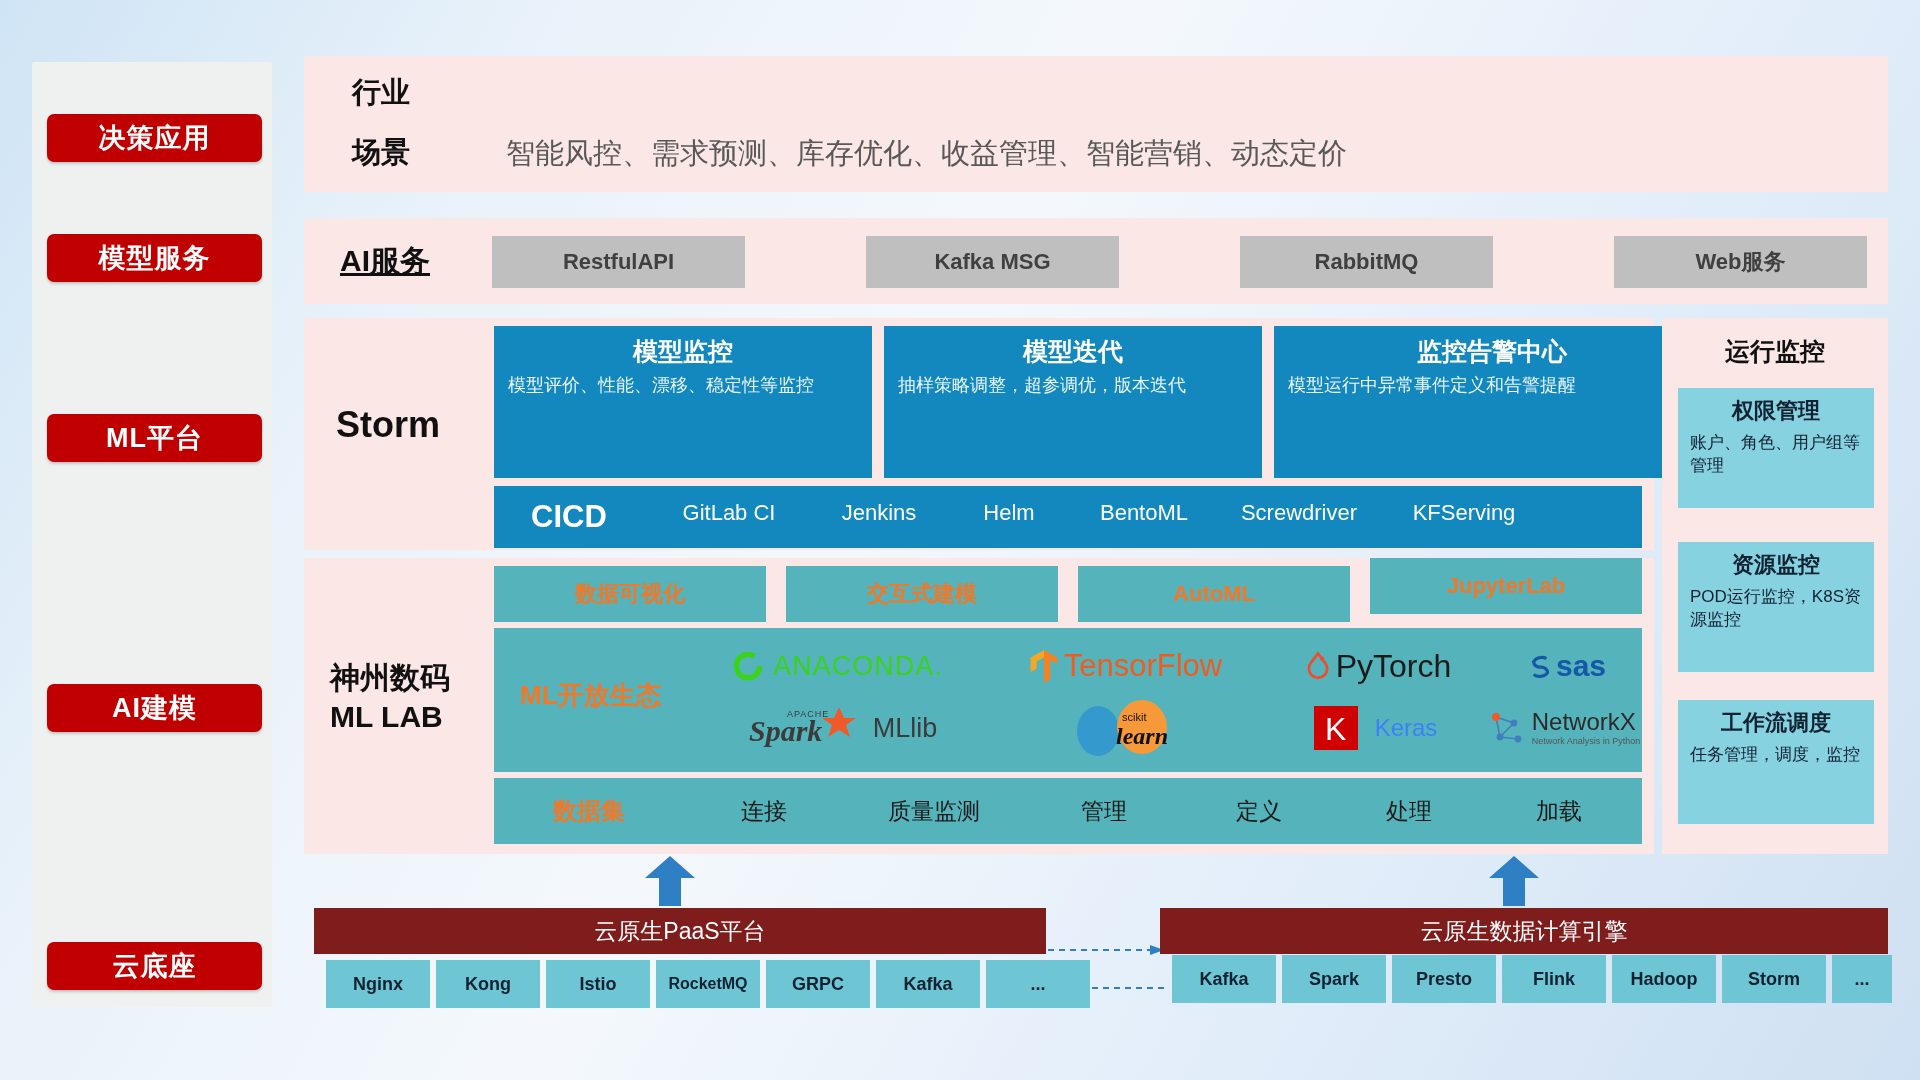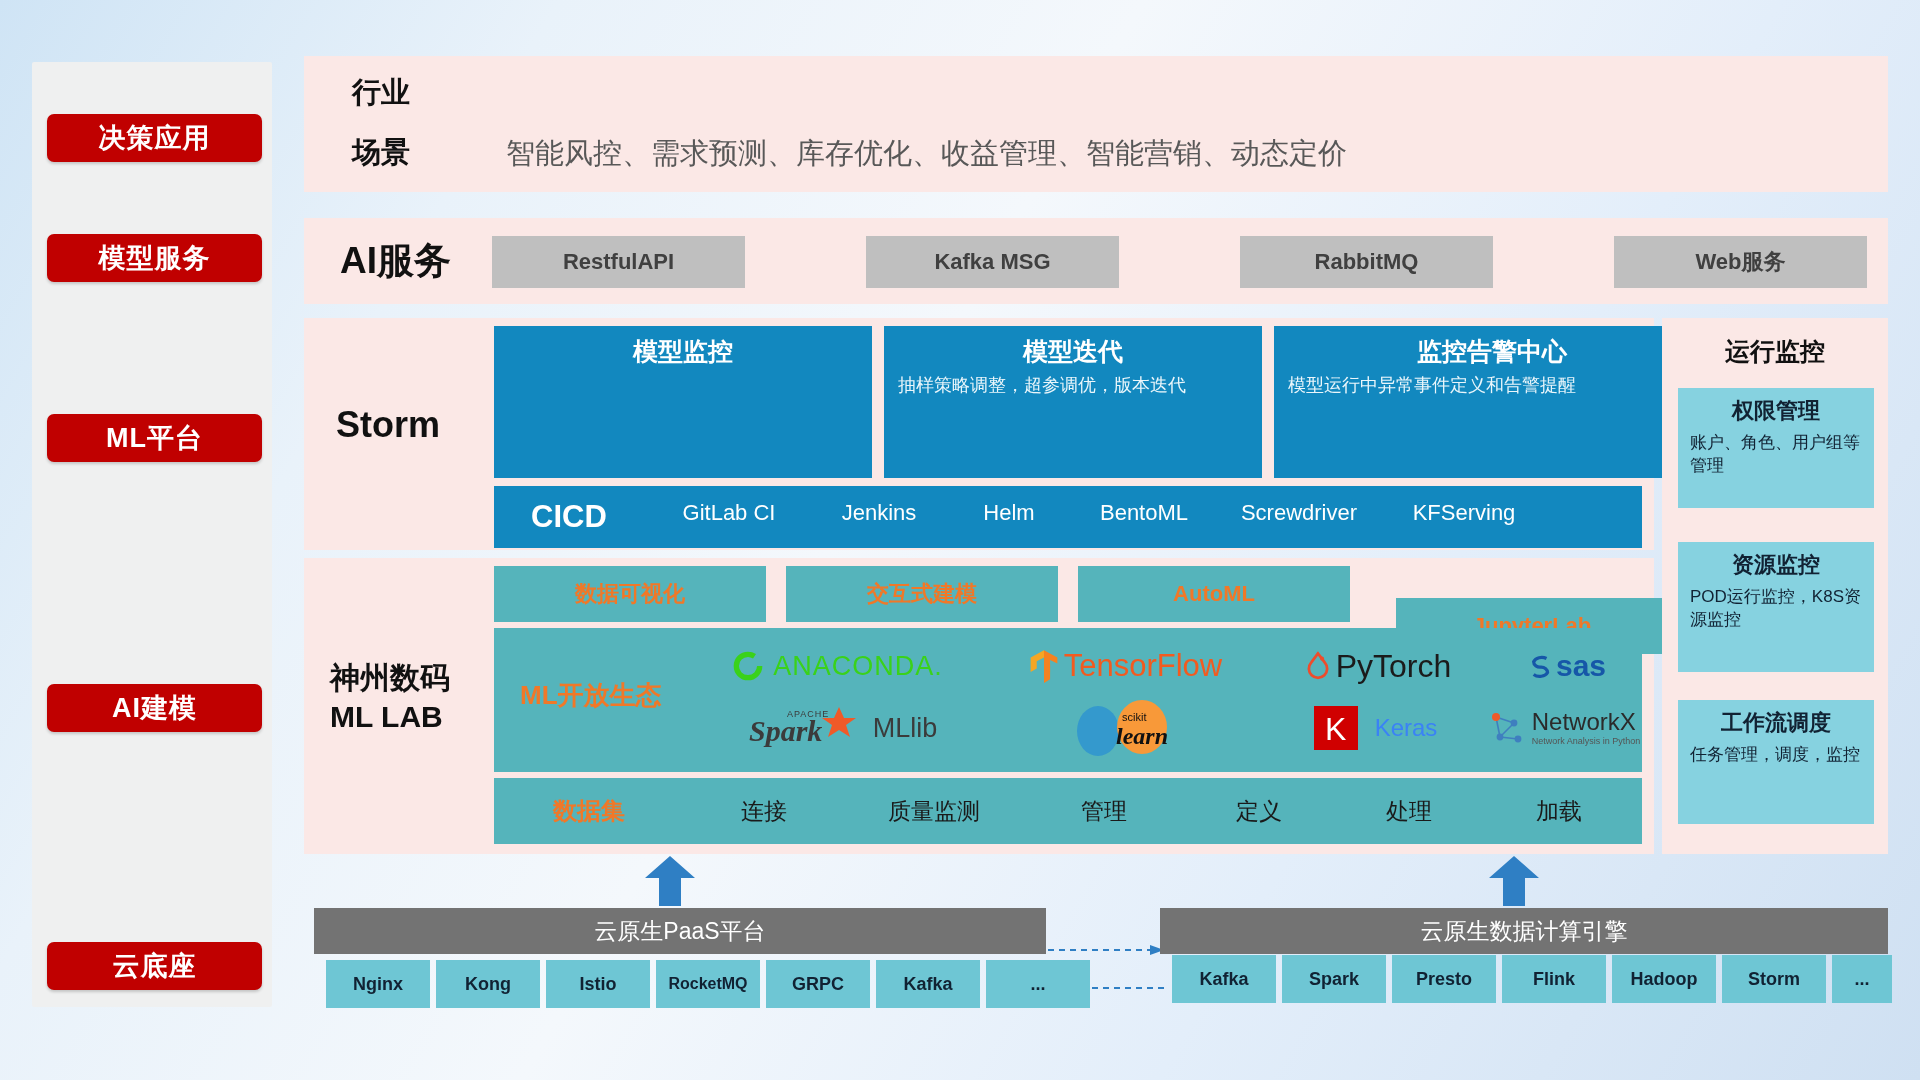--- a/index.html
+++ b/index.html
@@ -81,21 +81,21 @@
     display:flex;align-items:center;justify-content:center;
   }
   .mon-card{
     position:absolute;background:#86d2e0;box-sizing:border-box;padding:8px 12px;
   }
   .mon-card .mt{font-size:22px;font-weight:bold;color:#123;text-align:center;}
   .mon-card .md{font-size:17px;color:#123;line-height:1.35;margin-top:6px;}
 
   
   .cloud-bar{
-    position:absolute;background:#737373;color:#fff;
+    position:absolute;background:#7f1d1d;color:#fff;
     font-size:23px;display:flex;align-items:center;justify-content:center;
   }
   .leaf{
     position:absolute;background:#6ec6d4;color:#123;
     font-size:18px;font-weight:bold;text-align:center;
     display:flex;align-items:center;justify-content:center;
     line-height:1.15;box-sizing:border-box;padding:2px;
   }
   .arrow-up{position:absolute;}
   .dashed{position:absolute;}
@@ -116,32 +116,33 @@
   </div>
 
   <div class="band pink" style="left:304px;top:56px;width:1584px;height:136px;"></div>
 
   <div class="row-label" style="left:352px;top:72px;width:110px;height:42px;font-size:29px;">行业</div>
 
   <div class="row-label" style="left:352px;top:132px;width:110px;height:42px;font-size:29px;">场景</div>
   <div style="position:absolute;left:506px;top:132px;width:1340px;height:44px;color:#585858;font-size:29px;display:flex;align-items:center;">智能风控、需求预测、库存优化、收益管理、智能营销、动态定价</div>
 
   <div class="band pink" style="left:304px;top:218px;width:1584px;height:86px;"></div>
-  <div class="row-label" style="left:340px;top:238px;width:150px;height:46px;font-size:37px;">AI服务</div>
+  <div class="row-label" style="left:340px;top:238px;width:150px;height:46px;font-size:30px;text-decoration:underline;">AI服务</div>
 
   <div class="pill-grey" style="left:492px;top:236px;width:253px;height:52px;">RestfulAPI</div>
   <div class="pill-grey" style="left:866px;top:236px;width:253px;height:52px;">Kafka MSG</div>
   <div class="pill-grey" style="left:1240px;top:236px;width:253px;height:52px;">RabbitMQ</div>
   <div class="pill-grey" style="left:1614px;top:236px;width:253px;height:52px;">Web服务</div>
 
   <div class="band pink" style="left:304px;top:318px;width:1350px;height:232px;"></div>
   <div class="row-label" style="left:336px;top:400px;width:170px;height:50px;font-size:36px;">Storm</div>
 
   <div class="mlops-card" style="left:494px;top:326px;width:378px;height:152px;">
     <div class="t">模型监控</div>
+    <div class="d">模型评价、性能、漂移、稳定性等监控</div>
   </div>
   <div class="mlops-card" style="left:884px;top:326px;width:378px;height:152px;">
     <div class="t">模型迭代</div>
     <div class="d">抽样策略调整，超参调优，版本迭代</div>
   </div>
   <div class="mlops-card" style="left:1274px;top:326px;width:436px;height:152px;">
     <div class="t">监控告警中心</div>
     <div class="d">模型运行中异常事件定义和告警提醒</div>
   </div>
 
@@ -158,21 +159,21 @@
   <div class="band pink" style="left:304px;top:558px;width:1350px;height:296px;"></div>
 
   <div style="position:absolute;left:330px;top:658px;width:180px;color:#111;font-weight:bold;font-size:30px;line-height:1.3;">
     <div>神州数码</div>
     <div>ML LAB</div>
   </div>
 
   <div class="teal-tab" style="left:494px;top:566px;width:272px;height:56px;">数据可视化</div>
   <div class="teal-tab" style="left:786px;top:566px;width:272px;height:56px;">交互式建模</div>
   <div class="teal-tab" style="left:1078px;top:566px;width:272px;height:56px;">AutoML</div>
-  <div class="teal-tab" style="left:1370px;top:598px;width:272px;height:56px;margin-left:26px;">JupyterLab</div>
+  <div class="teal-tab" style="left:1370px;top:558px;width:272px;height:56px;">JupyterLab</div>
 
   <div class="teal" style="left:494px;top:628px;width:1148px;height:144px;"></div>
   <div class="eco-label" style="left:520px;top:670px;width:190px;height:50px;">ML开放生态</div>
 
   <div class="logo-cell" style="left:1000px;top:640px;width:250px;height:52px;">
     <svg width="32" height="34" viewBox="0 0 24 28">
       <polygon points="12,1 23,7 23,12 17,9 17,25 12,28" fill="#f58220"></polygon>
       <polygon points="12,1 1,7 1,19 6,16 6,10 12,7" fill="#f6a623"></polygon>
       <polygon points="12,10 17,13 17,19 12,16" fill="#f58220"></polygon>
     </svg>

